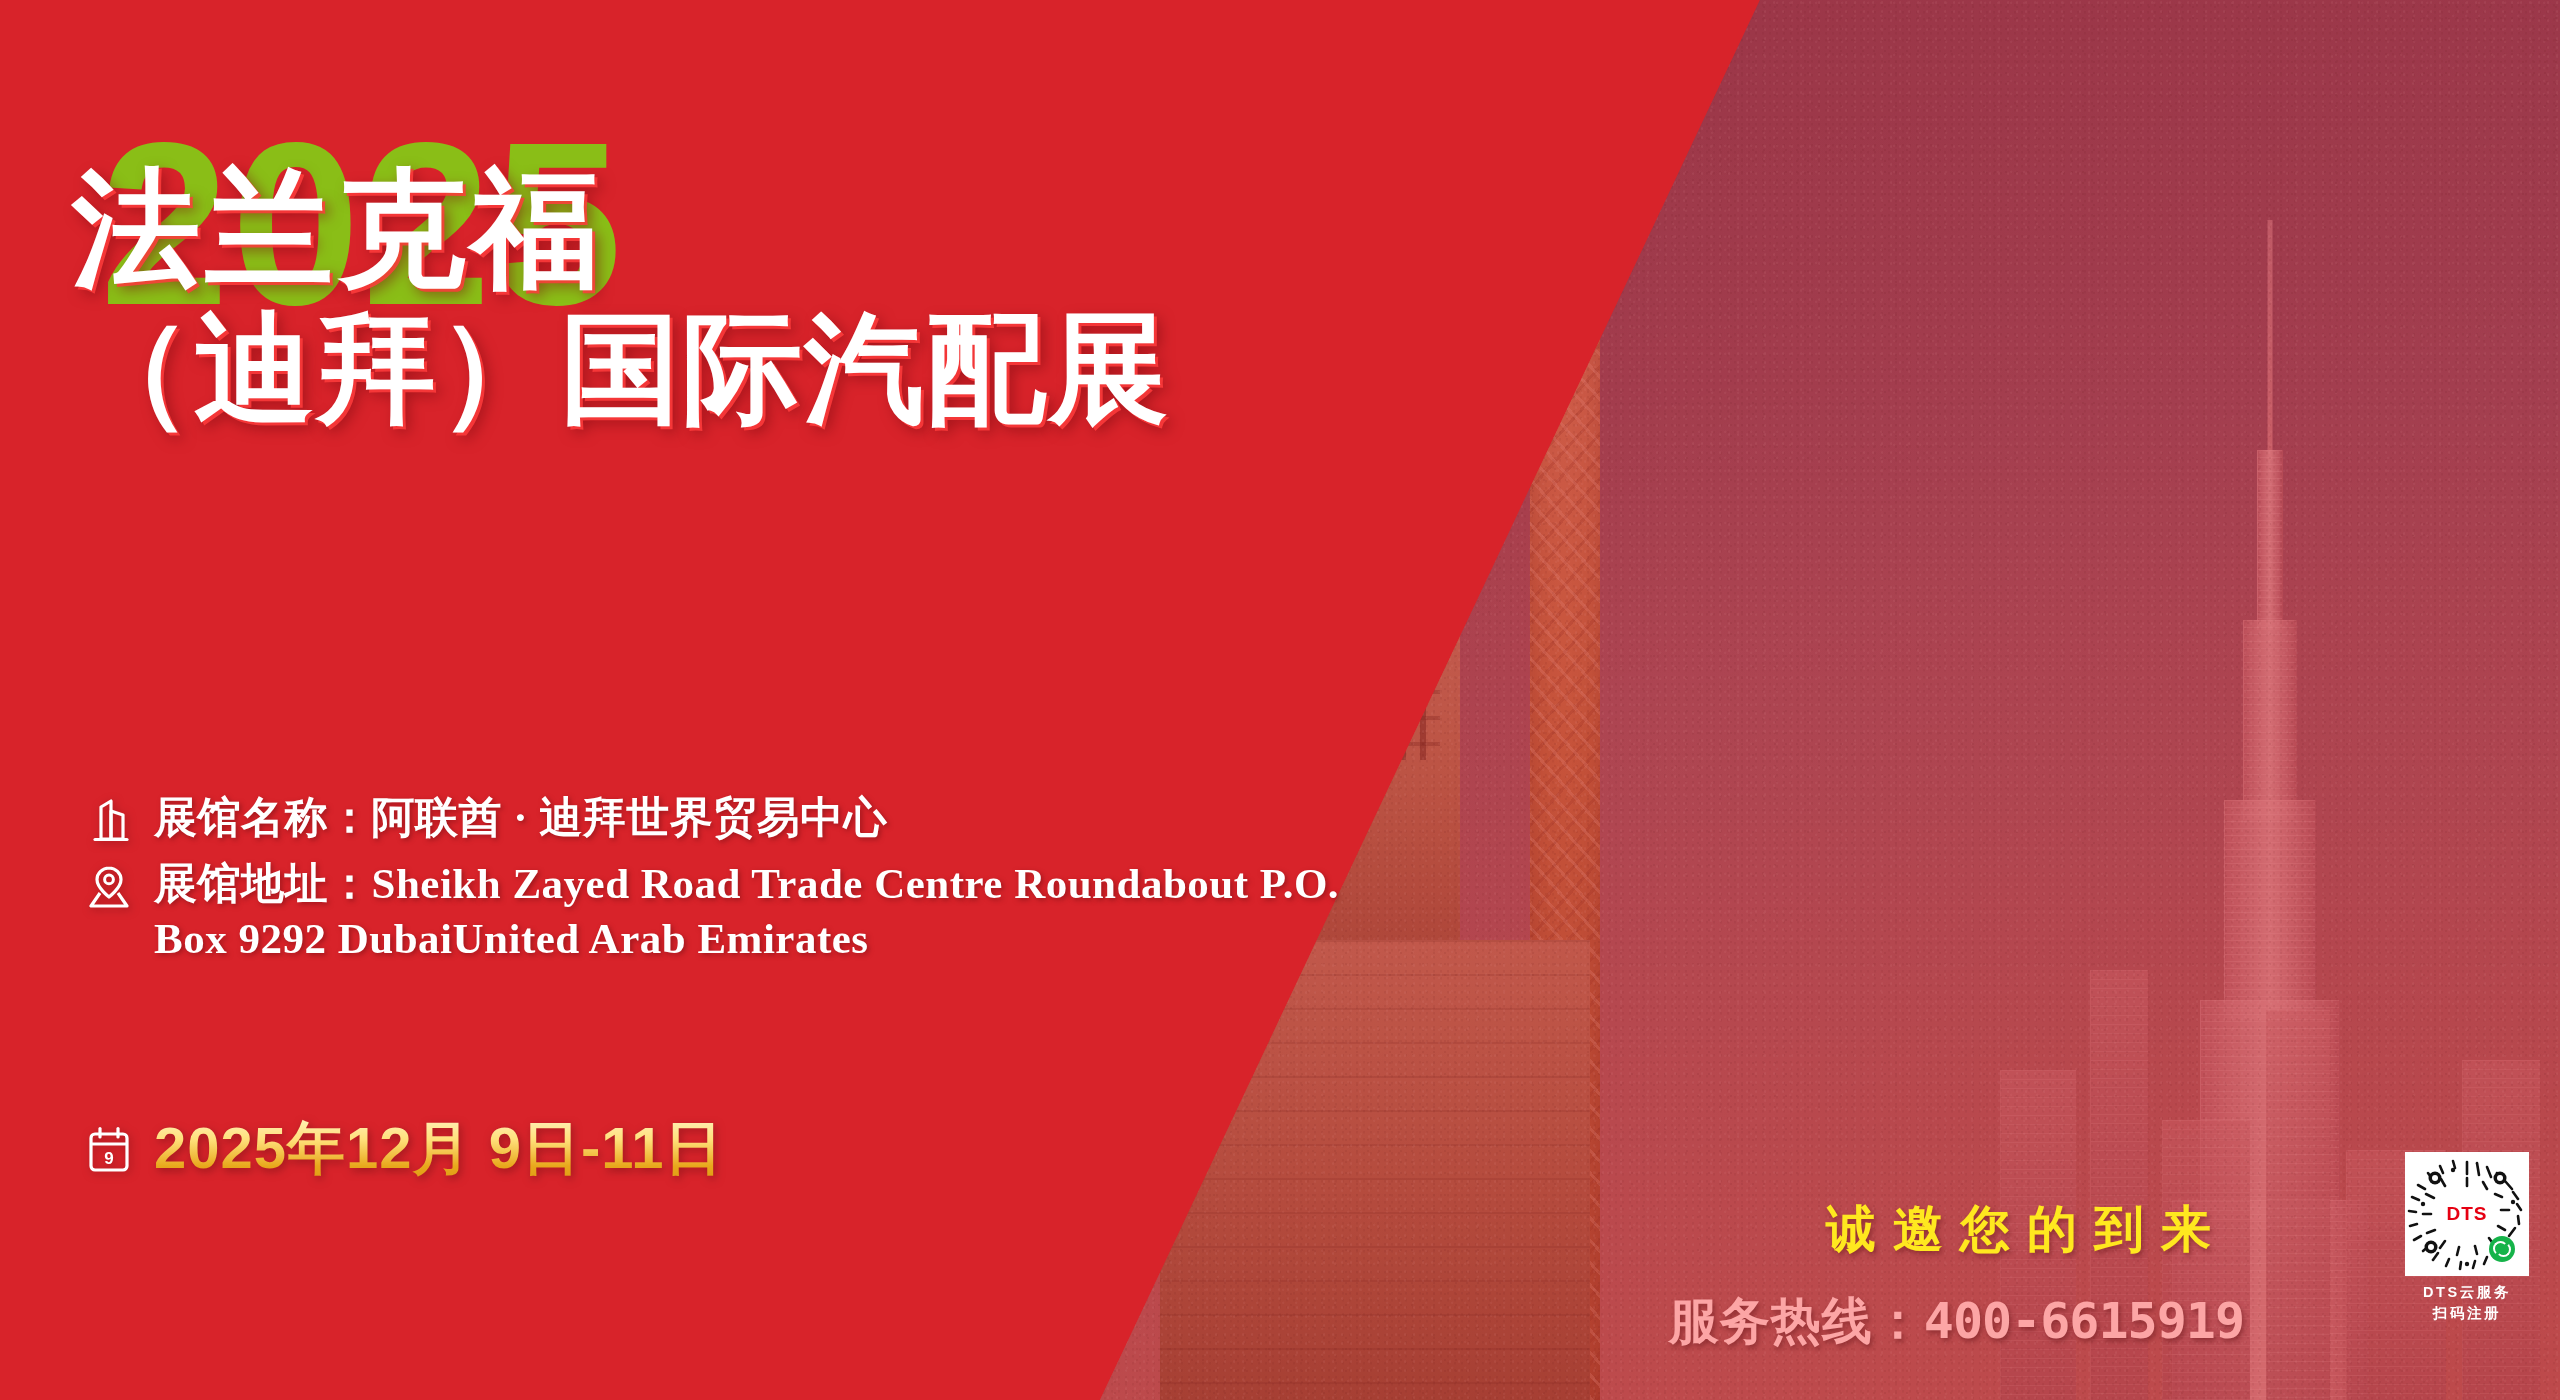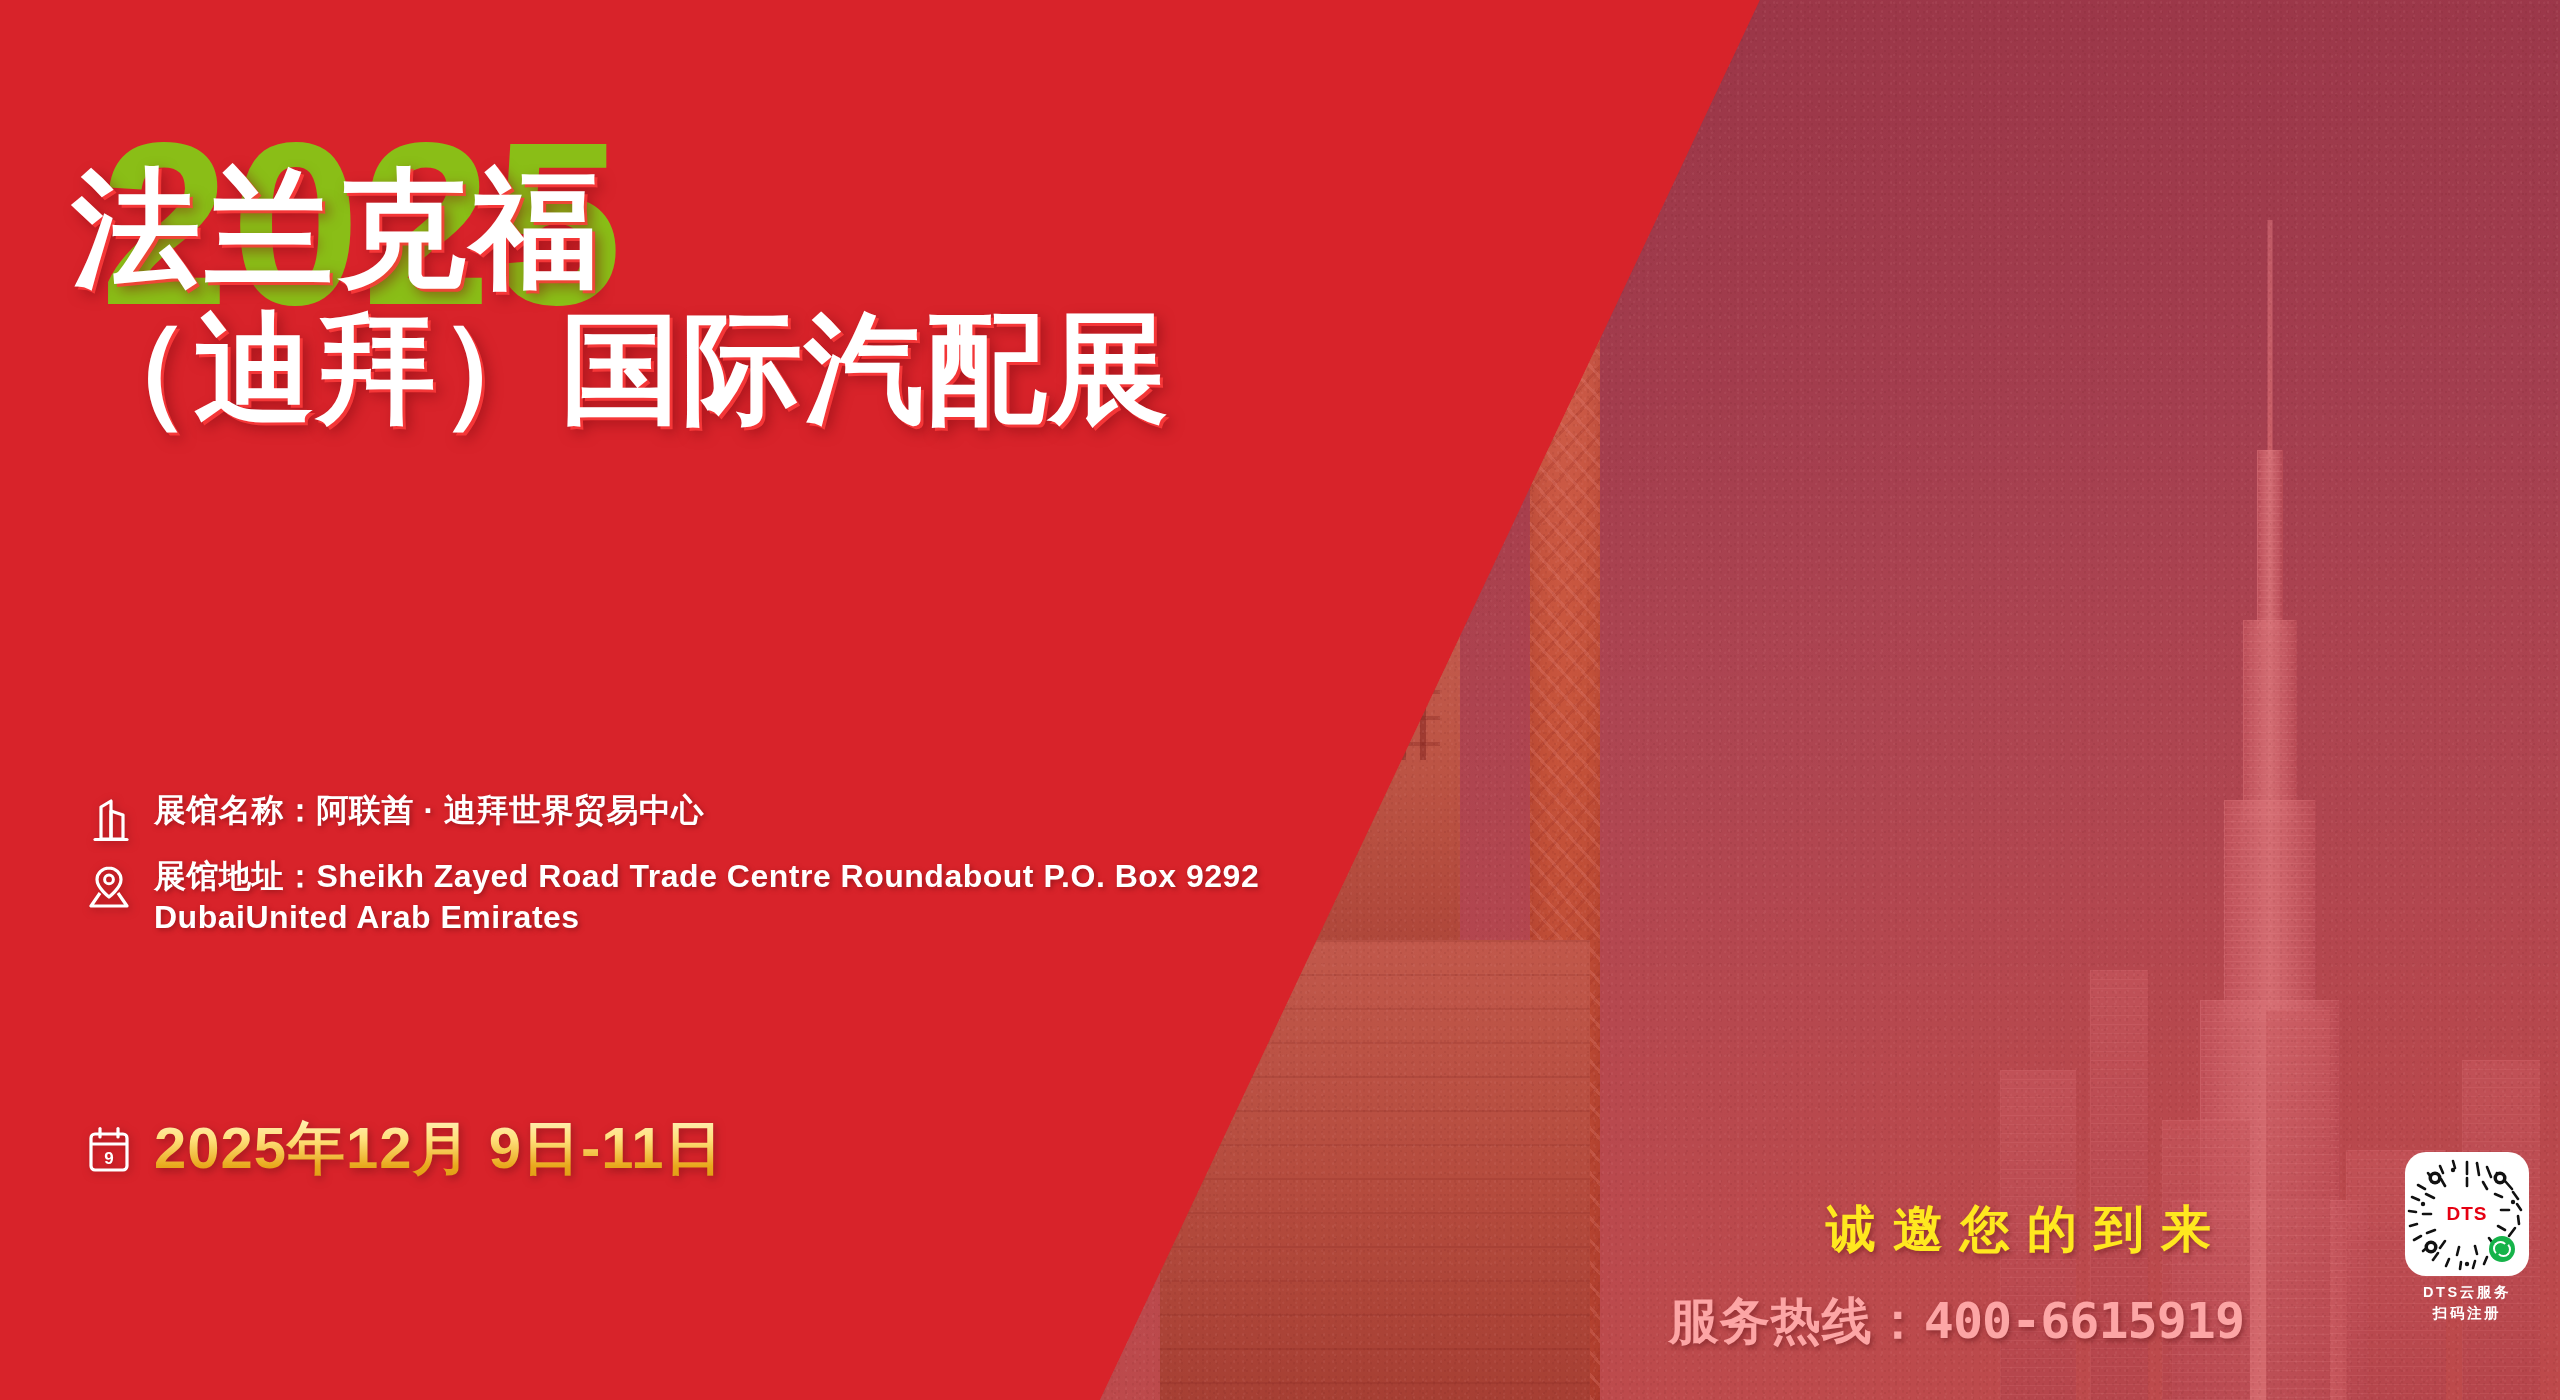--- a/index.html
+++ b/index.html
@@ -202,26 +202,26 @@
   .ico{
     flex:0 0 auto;
     width:46px; height:52px;
     display:flex; align-items:center; justify-content:center;
     margin-top:4px;
     filter:drop-shadow(2px 2px 4px rgba(120,15,20,.55));
   }
   .ico svg{ display:block; }
   .info-text{
     color:#ffffff;
-    font-size:32px;
+    font-size:43px;
     line-height:1.28;
     font-weight:600;
     letter-spacing:.5px;
     text-shadow:2px 2px 5px rgba(120,15,20,.6);
-    font-family:Liberation Sans, sans-serif;
+    font-family:Liberation Serif, serif;
   }
   .info-text.addr{ max-width:1250px; }
 
   .date-row{
     position:absolute; left:86px; top:1110px;
     display:flex; align-items:center; gap:22px;
   }
   .date-text{
     font-size:58px; font-weight:bold;
     letter-spacing:1px;
@@ -259,21 +259,21 @@
   }
 
   
   .qr-block{
     position:absolute; left:2398px; top:1152px;
     width:138px; text-align:center;
   }
   .qr-card{
     width:124px; height:124px; margin:0 auto;
     background:#ffffff;
-    position:relative; overflow:hidden;border-radius:21px;
+    position:relative; overflow:hidden;
   }
   .qr-rays{ position:absolute; inset:0; }
   .qr-center{
     position:absolute; left:50%; top:50%;
     transform:translate(-50%,-50%);
     color:#e60012; font-weight:bold; font-size:19px;
     letter-spacing:1px;
     font-family:"Liberation Sans","DejaVu Sans",sans-serif;
   }
   .qr-mini{

